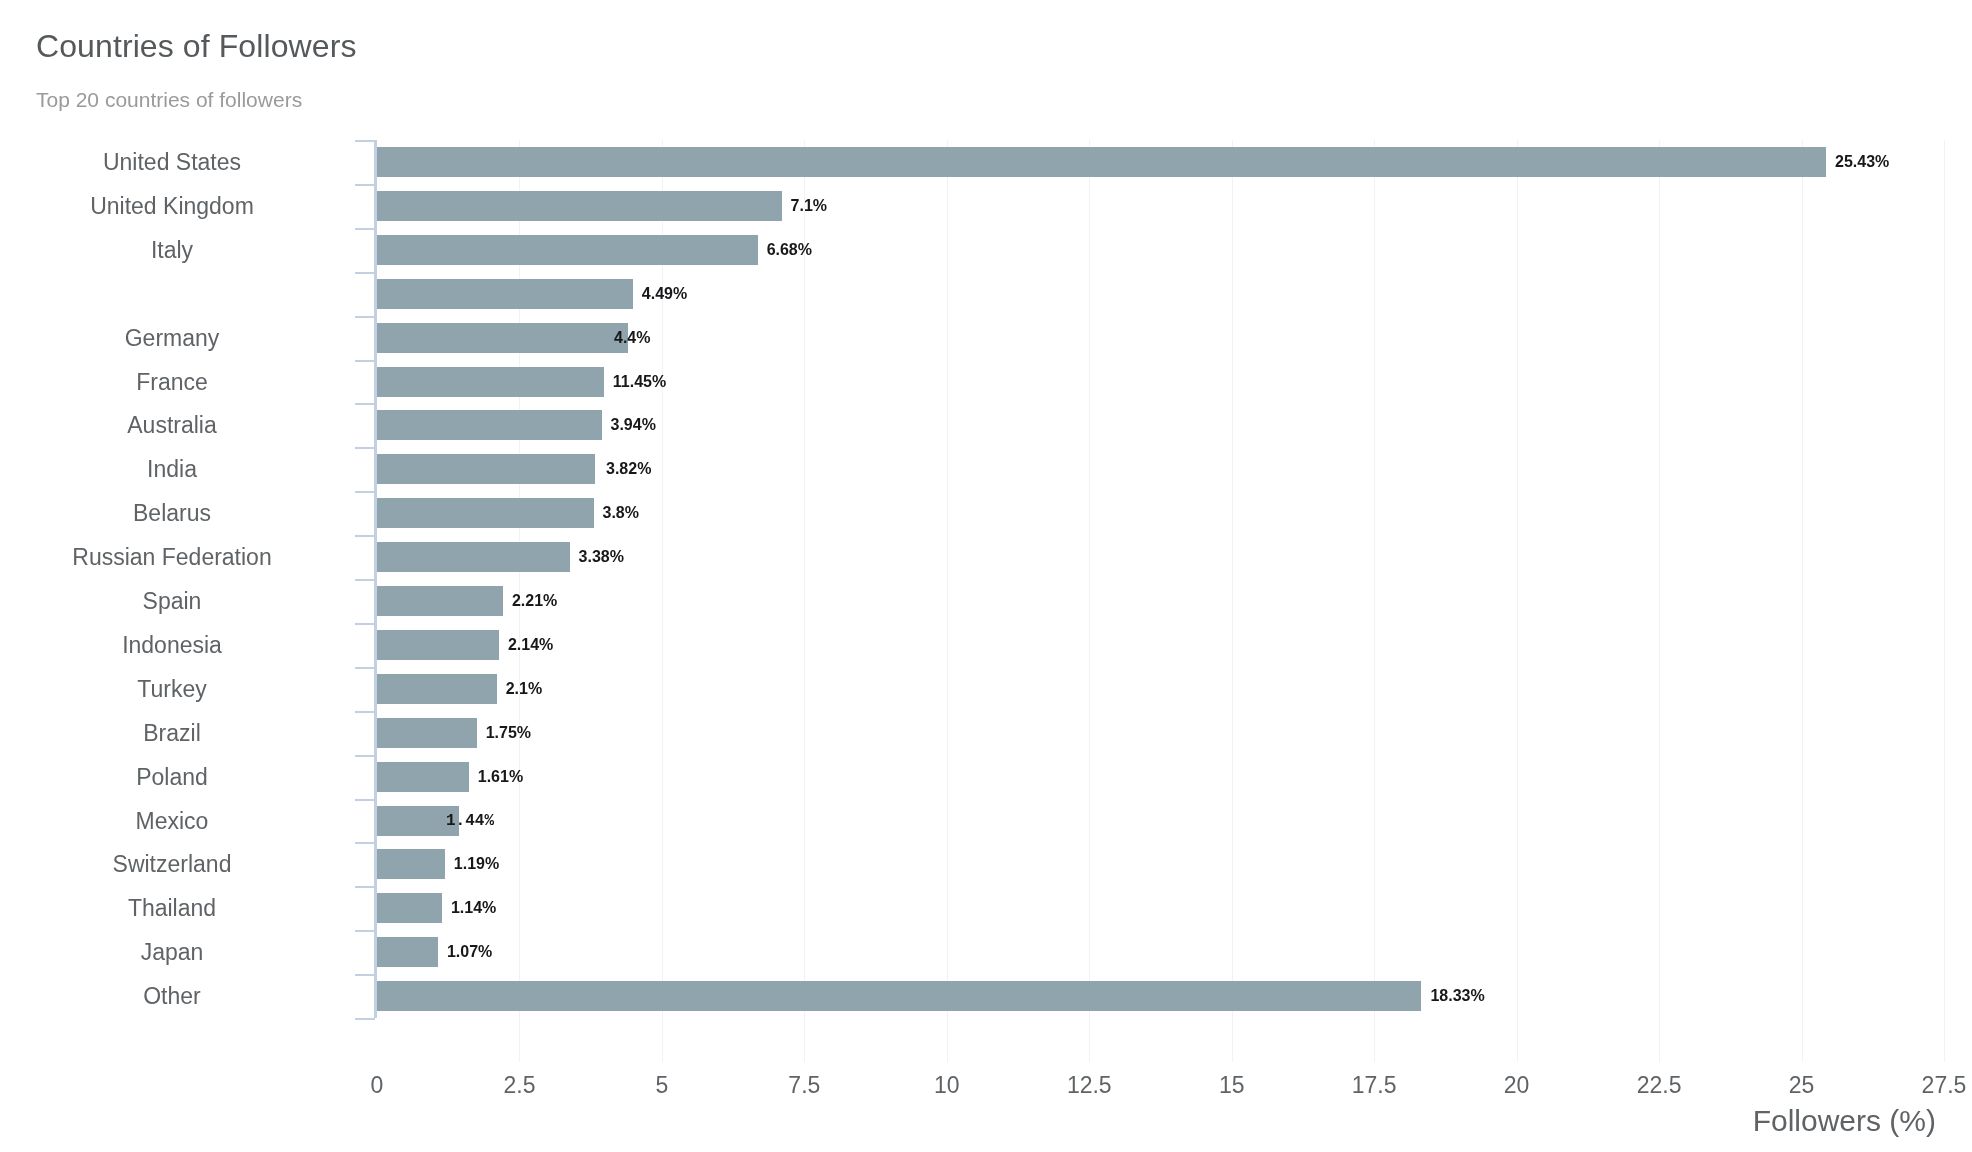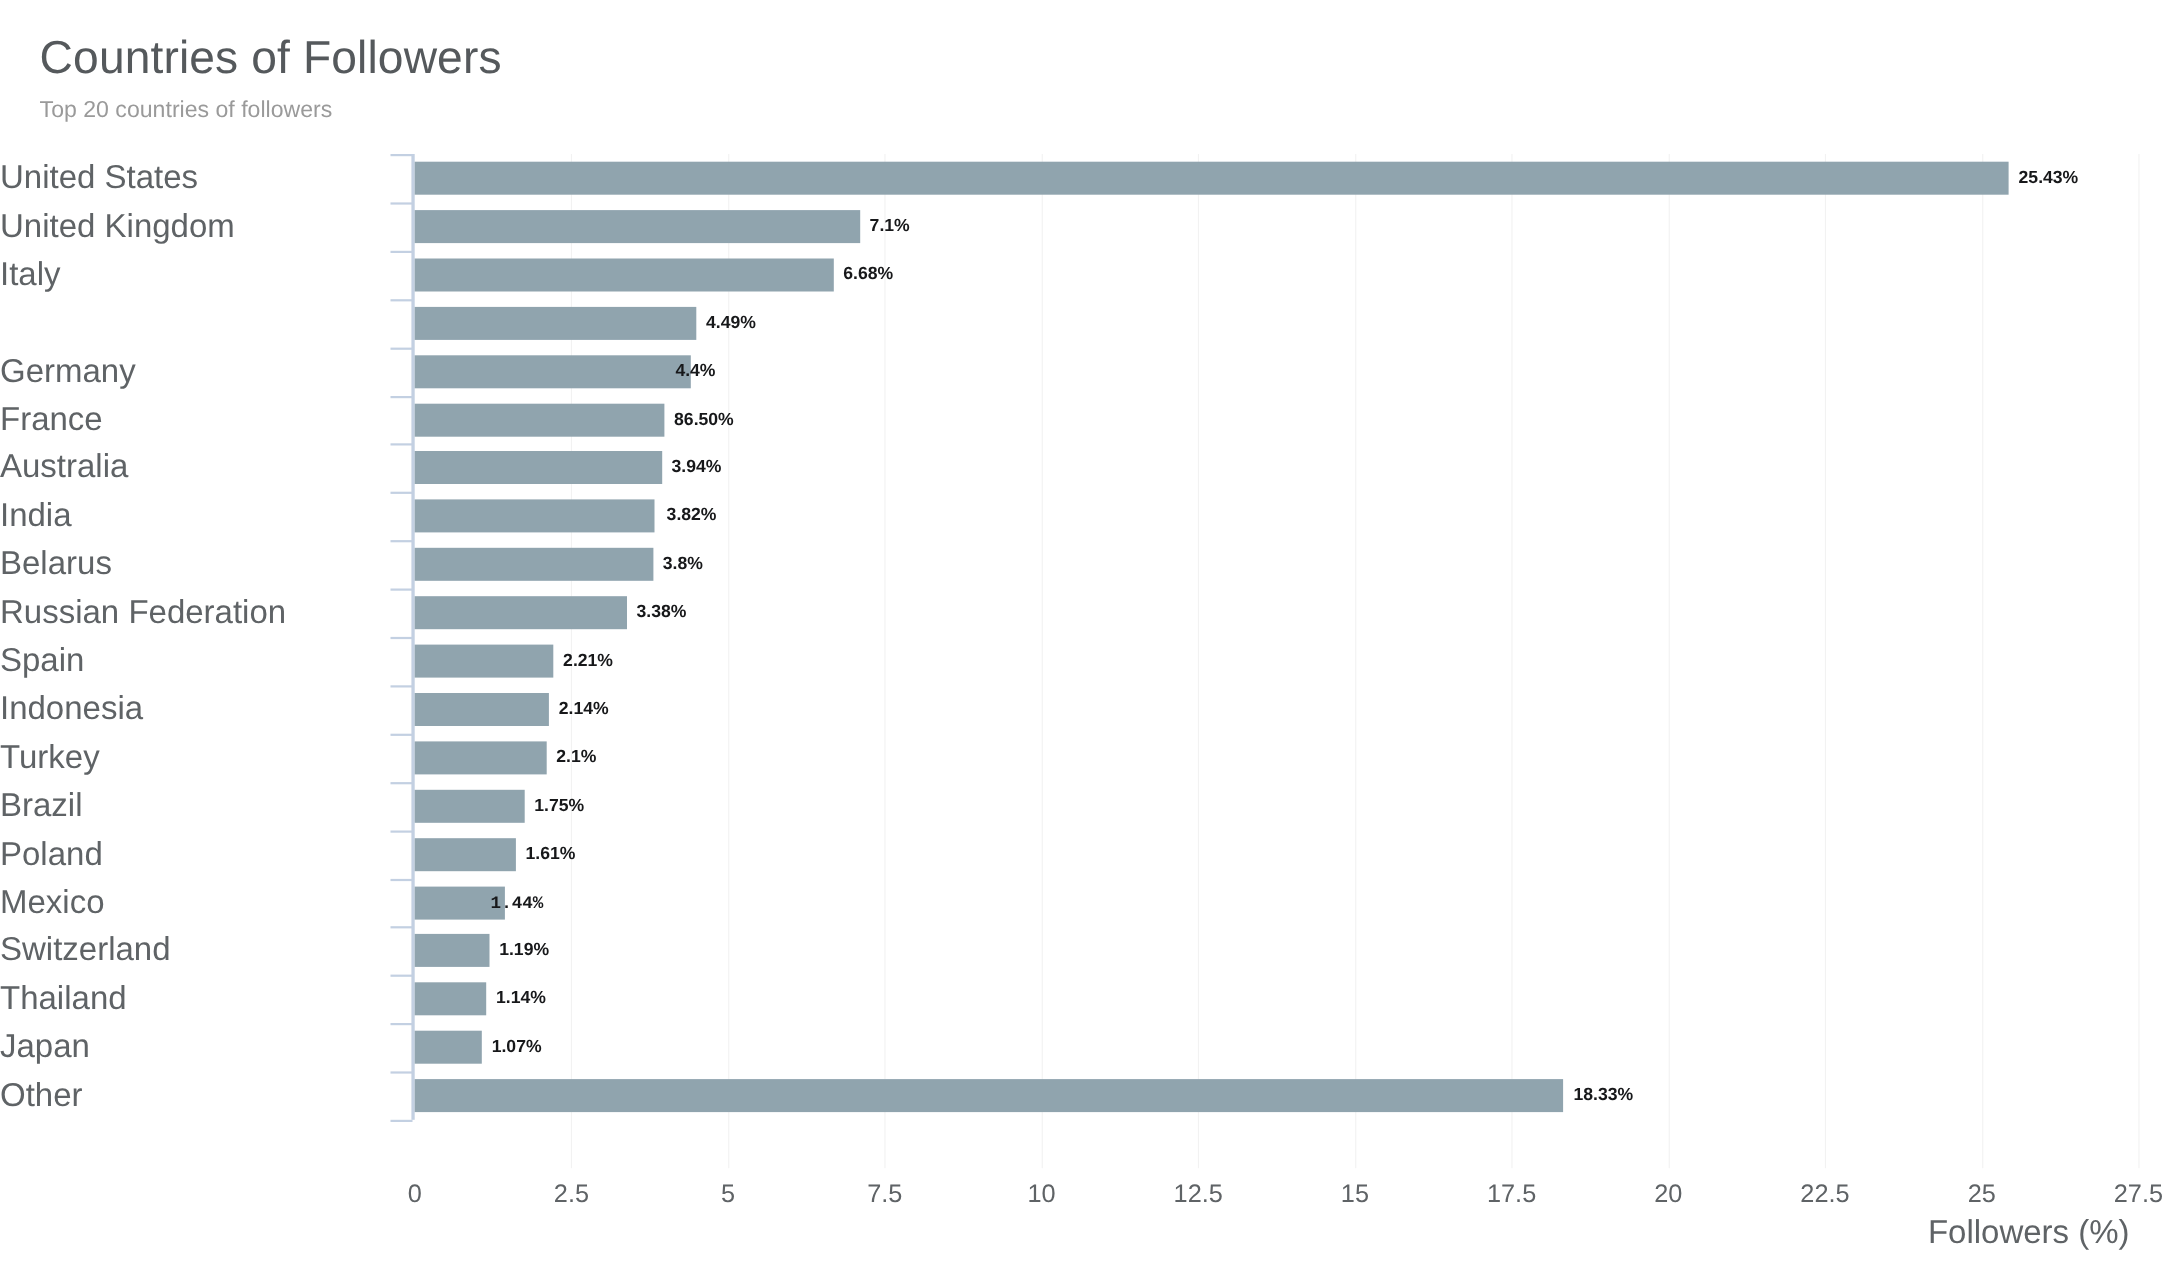--- a/index.html
+++ b/index.html
@@ -17,21 +17,21 @@
     width: 1972px;
     height: 1152px;
     background: #ffffff;
   }
 
   
   .chart-title {
     position: absolute;
     left: 36px;
     top: 28px;
-    font-size: 42px;
+    font-size: 32px;
     font-weight: 400;
     color: #55595c;
     letter-spacing: 0.1px;
     white-space: nowrap;
   }
 
   .chart-subtitle {
     position: absolute;
     left: 36px;
     top: 88px;
@@ -111,22 +111,22 @@
     position: absolute;
     left: 0;
     width: 1972px;
     height: 44px;
   }
 
   .cat-label {
     position: absolute;
     left: 0;
     width: 344px;
-    text-align: left;
-    font-size: 30px;
+    text-align: center;
+    font-size: 23px;
     color: #5f6366;
     line-height: 44px;
     white-space: nowrap;
   }
 
   .bar {
     position: absolute;
     left: 377px;
     top: 7px;
     height: 30px;
@@ -211,21 +211,21 @@
       <div class="ytick" style="top: 315.6px;"></div>
       <div class="row" style="top: 315.6px;">
         <div class="cat-label">Germany</div>
         <div class="bar" style="width: 250.72px; background: rgb(144, 164, 174);"></div>
         <div class="bar-value" style="left: 614px;">4.4%</div>
       </div>
       <div class="ytick" style="top: 359.5px;"></div>
       <div class="row" style="top: 359.5px;">
         <div class="cat-label">France</div>
         <div class="bar" style="width: 226.788px; background: rgb(144, 164, 174);"></div>
-        <div class="bar-value" style="left: 612.788px;">86.50%</div>
+        <div class="bar-value" style="left: 612.788px;">11.45%</div>
       </div>
       <div class="ytick" style="top: 403.4px;"></div>
       <div class="row" style="top: 403.4px;">
         <div class="cat-label">Australia</div>
         <div class="bar" style="width: 224.508px; background: rgb(144, 164, 174);"></div>
         <div class="bar-value" style="left: 610.508px;">3.94%</div>
       </div>
       <div class="ytick" style="top: 447.3px;"></div>
       <div class="row" style="top: 447.3px;">
         <div class="cat-label">India</div>

